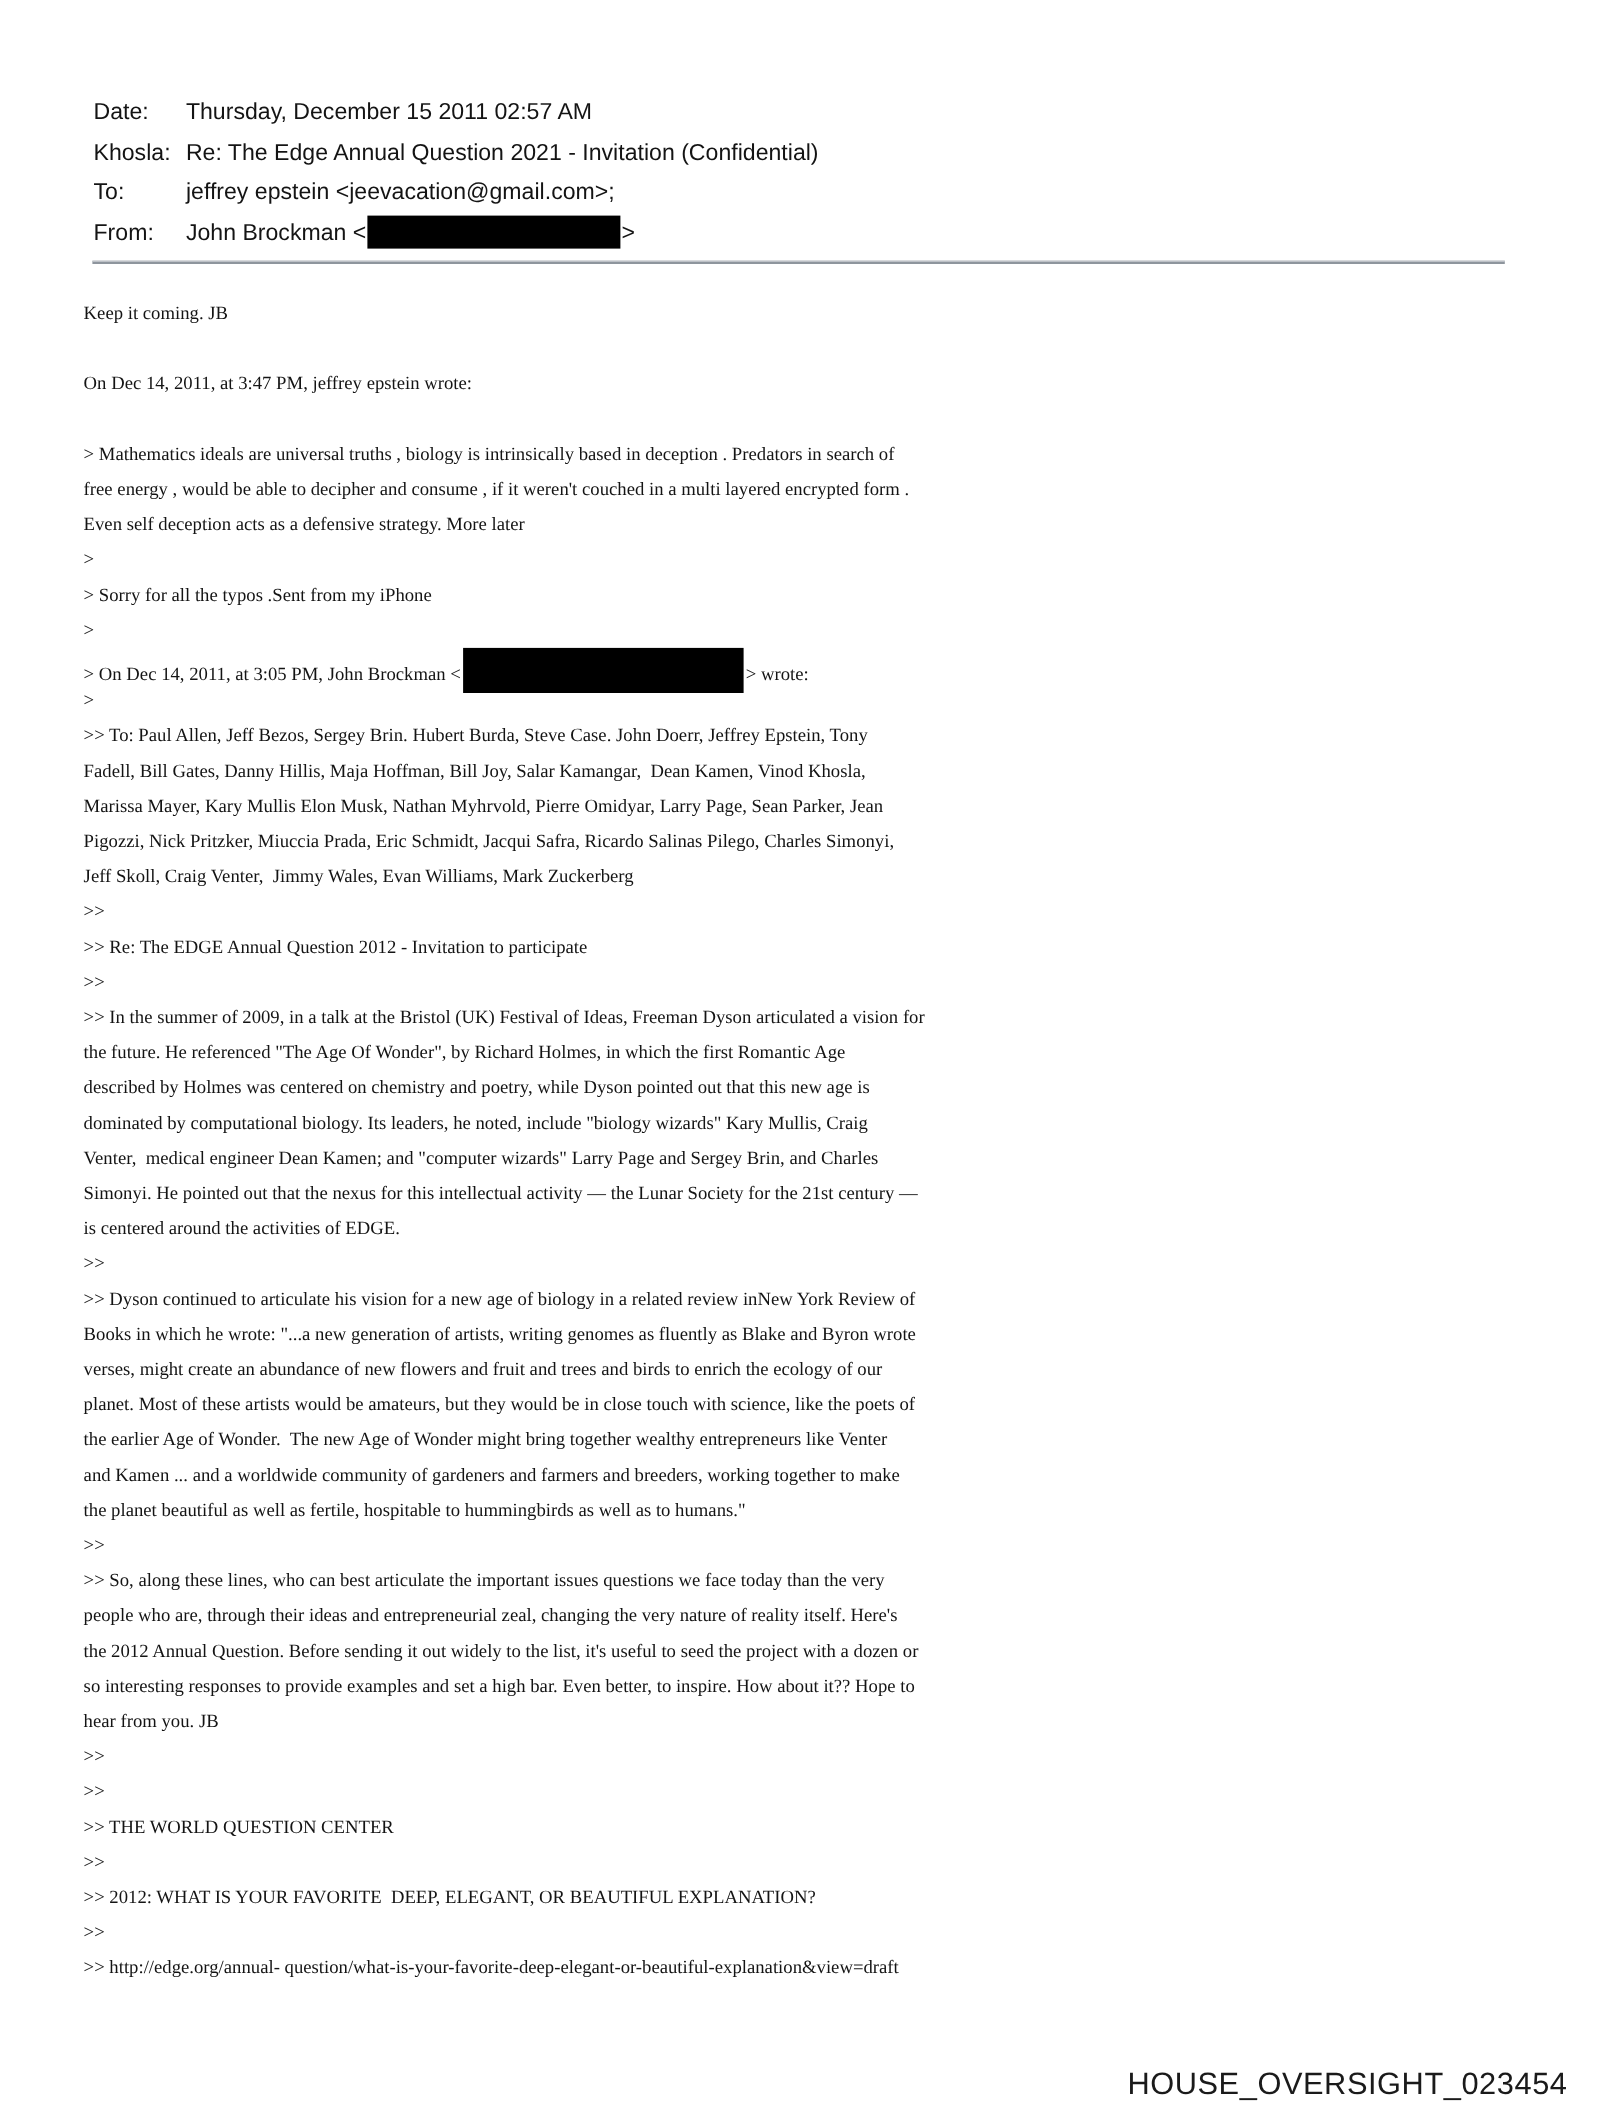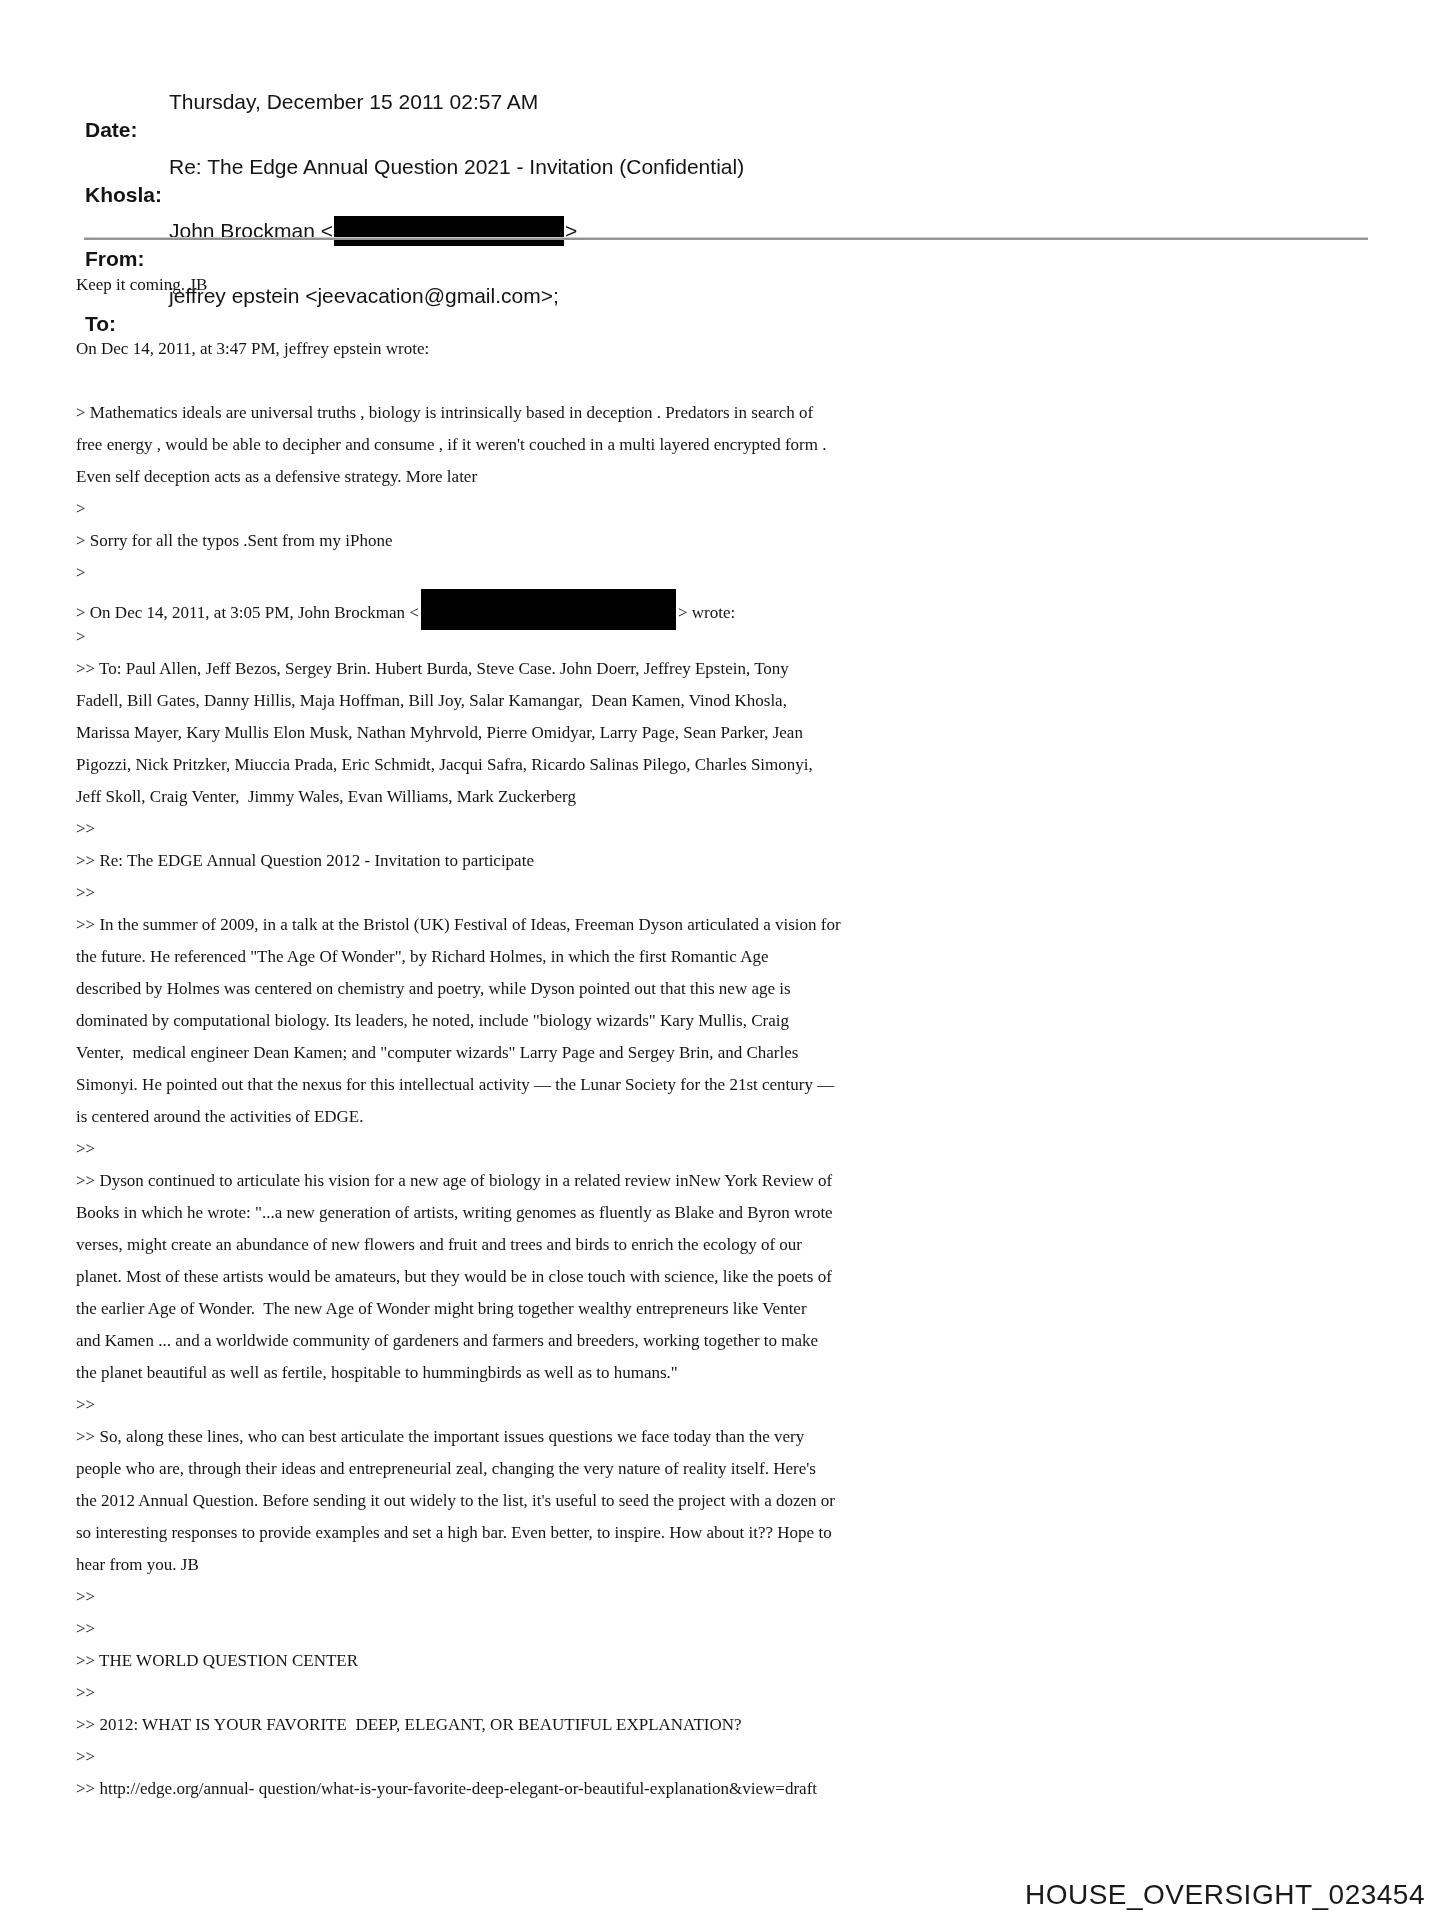--- a/index.html
+++ b/index.html
@@ -13,24 +13,23 @@
     font-family:"Liberation Sans", sans-serif;
   }
   .email-header {
     position:absolute;
     left:85px; top:84px;
     font-size:21px;
     line-height:36.5px;
   }
   .h-row { display:flex; white-space:pre; }
   .h-label {
-    font-weight:bold;
+    font-weight:normal;
     width:84px;
     flex:0 0 84px;
-    margin-top:28px;
   }
   .h-value { }
   .redaction {
     display:inline-block;
     background:#000;
   }
   .redaction.hdr {
     width:230px; height:30px;
     vertical-align:-8px;
     margin:0 1px;
@@ -67,22 +66,22 @@
   }
 </style>
 </head>
 <body>
 
 <div class="page">
 
   <div class="email-header" id="header-rows">
       <div class="h-row"><span class="h-label">Date:</span><span class="h-value">Thursday, December 15 2011 02:57 AM</span></div>
       <div class="h-row"><span class="h-label">Khosla:</span><span class="h-value">Re: The Edge Annual Question 2021 - Invitation (Confidential)</span></div>
+      <div class="h-row"><span class="h-label">To:</span><span class="h-value">jeffrey epstein &lt;jeevacation@gmail.com&gt;;</span></div>
       <div class="h-row"><span class="h-label">From:</span><span class="h-value">John Brockman &lt;<span class="redaction hdr"></span>&gt;</span></div>
-      <div class="h-row"><span class="h-label">To:</span><span class="h-value">jeffrey epstein &lt;jeevacation@gmail.com&gt;;</span></div>
     </div>
 
   <div class="header-rule"></div>
 
   <div class="email-body" id="body-lines"><div class="body-line">Keep it coming. JB</div><div class="body-line">&nbsp;</div><div class="body-line">On Dec 14, 2011, at 3:47 PM, jeffrey epstein wrote:</div><div class="body-line">&nbsp;</div><div class="body-line">&gt; Mathematics ideals are universal truths , biology is intrinsically based in deception . Predators in search of</div><div class="body-line">free energy , would be able to decipher and consume , if it weren't couched in a multi layered encrypted form .</div><div class="body-line">Even self deception acts as a defensive strategy. More later</div><div class="body-line">&gt;</div><div class="body-line">&gt; Sorry for all the typos .Sent from my iPhone</div><div class="body-line">&gt;</div><div class="body-line">&gt; On Dec 14, 2011, at 3:05 PM, John Brockman &lt;<span class="redaction body-bar"></span>&gt; wrote:</div><div class="body-line">&gt;</div><div class="body-line">&gt;&gt; To: Paul Allen, Jeff Bezos, Sergey Brin. Hubert Burda, Steve Case. John Doerr, Jeffrey Epstein, Tony</div><div class="body-line">Fadell, Bill Gates, Danny Hillis, Maja Hoffman, Bill Joy, Salar Kamangar,  Dean Kamen, Vinod Khosla,</div><div class="body-line">Marissa Mayer, Kary Mullis Elon Musk, Nathan Myhrvold, Pierre Omidyar, Larry Page, Sean Parker, Jean</div><div class="body-line">Pigozzi, Nick Pritzker, Miuccia Prada, Eric Schmidt, Jacqui Safra, Ricardo Salinas Pilego, Charles Simonyi,</div><div class="body-line">Jeff Skoll, Craig Venter,  Jimmy Wales, Evan Williams, Mark Zuckerberg</div><div class="body-line">&gt;&gt;</div><div class="body-line">&gt;&gt; Re: The EDGE Annual Question 2012 - Invitation to participate</div><div class="body-line">&gt;&gt;</div><div class="body-line">&gt;&gt; In the summer of 2009, in a talk at the Bristol (UK) Festival of Ideas, Freeman Dyson articulated a vision for</div><div class="body-line">the future. He referenced "The Age Of Wonder", by Richard Holmes, in which the first Romantic Age</div><div class="body-line">described by Holmes was centered on chemistry and poetry, while Dyson pointed out that this new age is</div><div class="body-line">dominated by computational biology. Its leaders, he noted, include "biology wizards" Kary Mullis, Craig</div><div class="body-line">Venter,  medical engineer Dean Kamen; and "computer wizards" Larry Page and Sergey Brin, and Charles</div><div class="body-line">Simonyi. He pointed out that the nexus for this intellectual activity — the Lunar Society for the 21st century —</div><div class="body-line">is centered around the activities of EDGE.</div><div class="body-line">&gt;&gt;</div><div class="body-line">&gt;&gt; Dyson continued to articulate his vision for a new age of biology in a related review inNew York Review of</div><div class="body-line">Books in which he wrote: "...a new generation of artists, writing genomes as fluently as Blake and Byron wrote</div><div class="body-line">verses, might create an abundance of new flowers and fruit and trees and birds to enrich the ecology of our</div><div class="body-line">planet. Most of these artists would be amateurs, but they would be in close touch with science, like the poets of</div><div class="body-line">the earlier Age of Wonder.  The new Age of Wonder might bring together wealthy entrepreneurs like Venter</div><div class="body-line">and Kamen ... and a worldwide community of gardeners and farmers and breeders, working together to make</div><div class="body-line">the planet beautiful as well as fertile, hospitable to hummingbirds as well as to humans."</div><div class="body-line">&gt;&gt;</div><div class="body-line">&gt;&gt; So, along these lines, who can best articulate the important issues questions we face today than the very</div><div class="body-line">people who are, through their ideas and entrepreneurial zeal, changing the very nature of reality itself. Here's</div><div class="body-line">the 2012 Annual Question. Before sending it out widely to the list, it's useful to seed the project with a dozen or</div><div class="body-line">so interesting responses to provide examples and set a high bar. Even better, to inspire. How about it?? Hope to</div><div class="body-line">hear from you. JB</div><div class="body-line">&gt;&gt;</div><div class="body-line">&gt;&gt;</div><div class="body-line">&gt;&gt; THE WORLD QUESTION CENTER</div><div class="body-line">&gt;&gt;</div><div class="body-line">&gt;&gt; 2012: WHAT IS YOUR FAVORITE  DEEP, ELEGANT, OR BEAUTIFUL EXPLANATION?</div><div class="body-line">&gt;&gt;</div><div class="body-line">&gt;&gt; http://edge.org/annual- question/what-is-your-favorite-deep-elegant-or-beautiful-explanation&amp;view=draft</div></div>
 
   <div class="bates-footer">HOUSE_OVERSIGHT_023454</div>
 
 </div>
 

